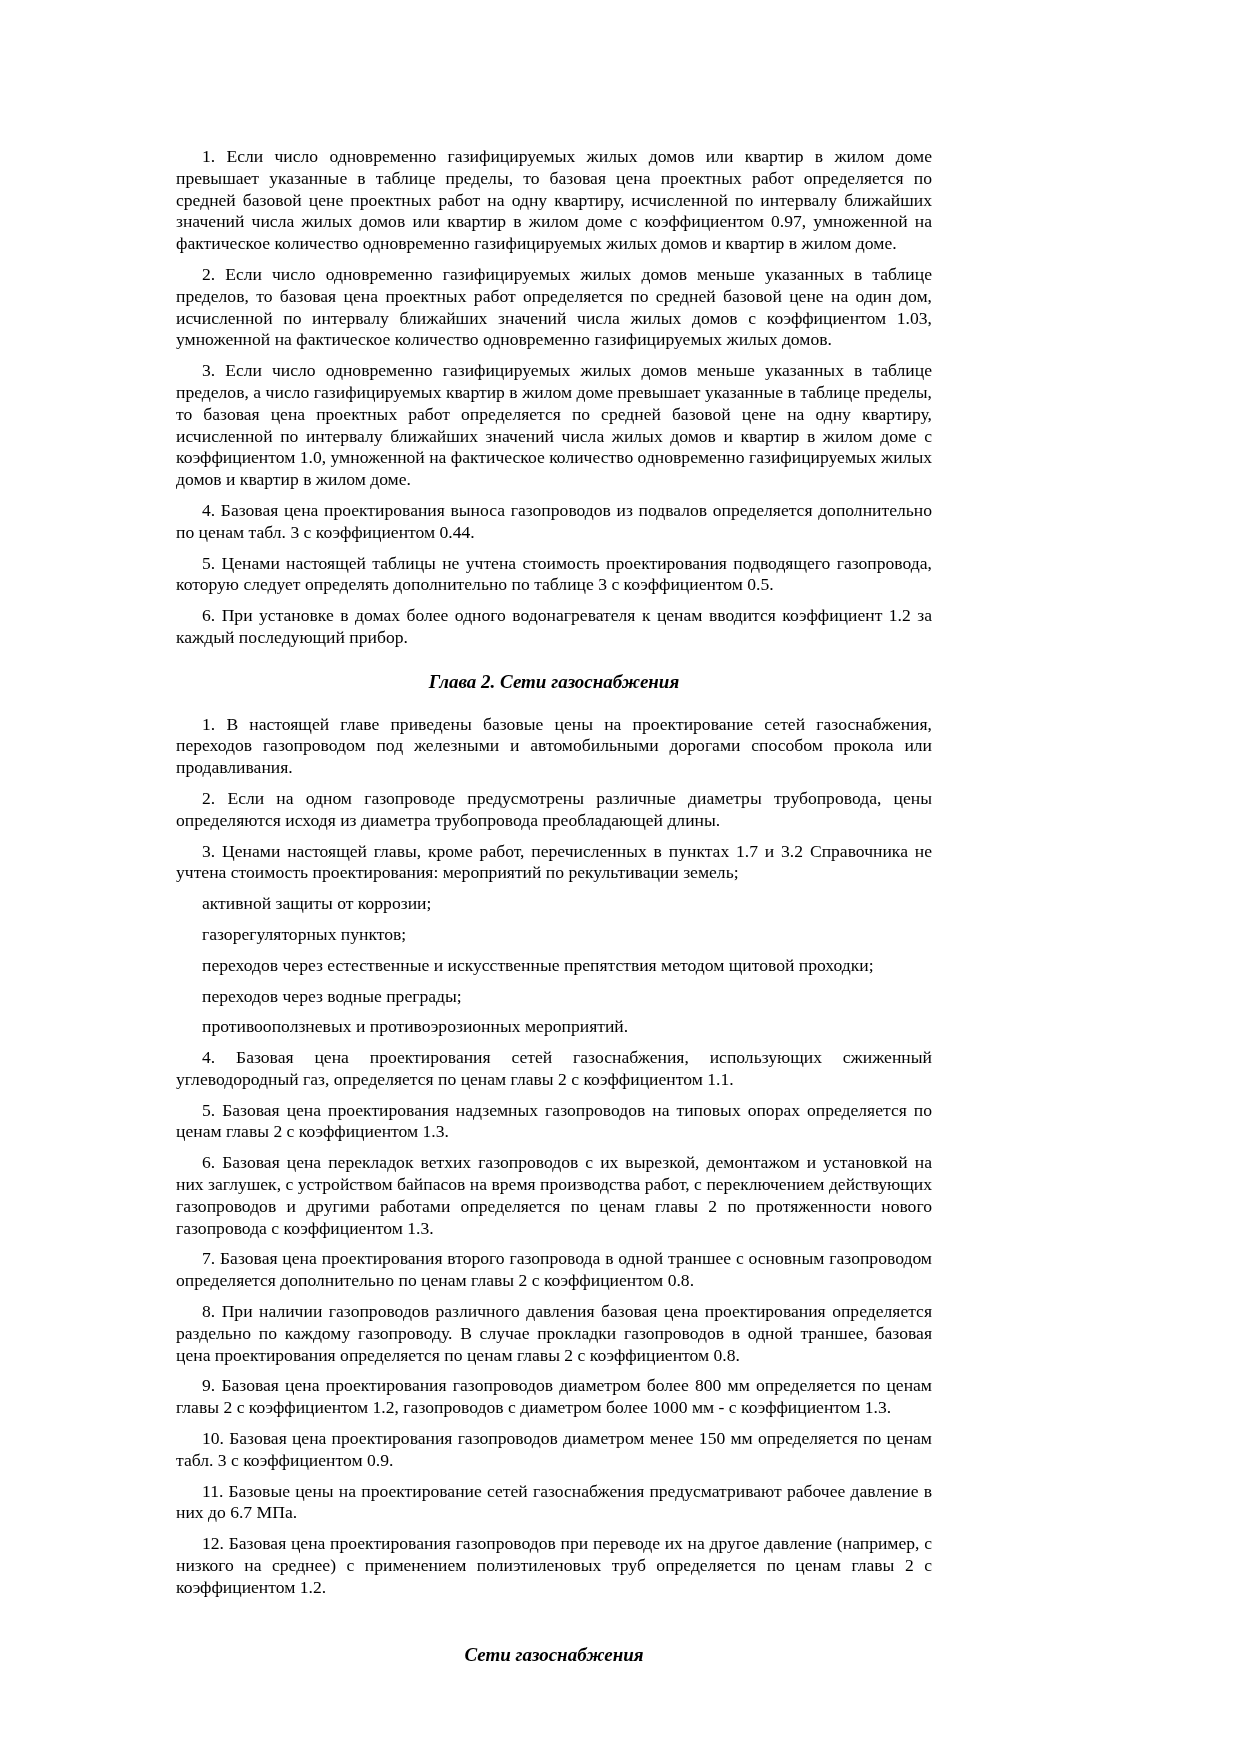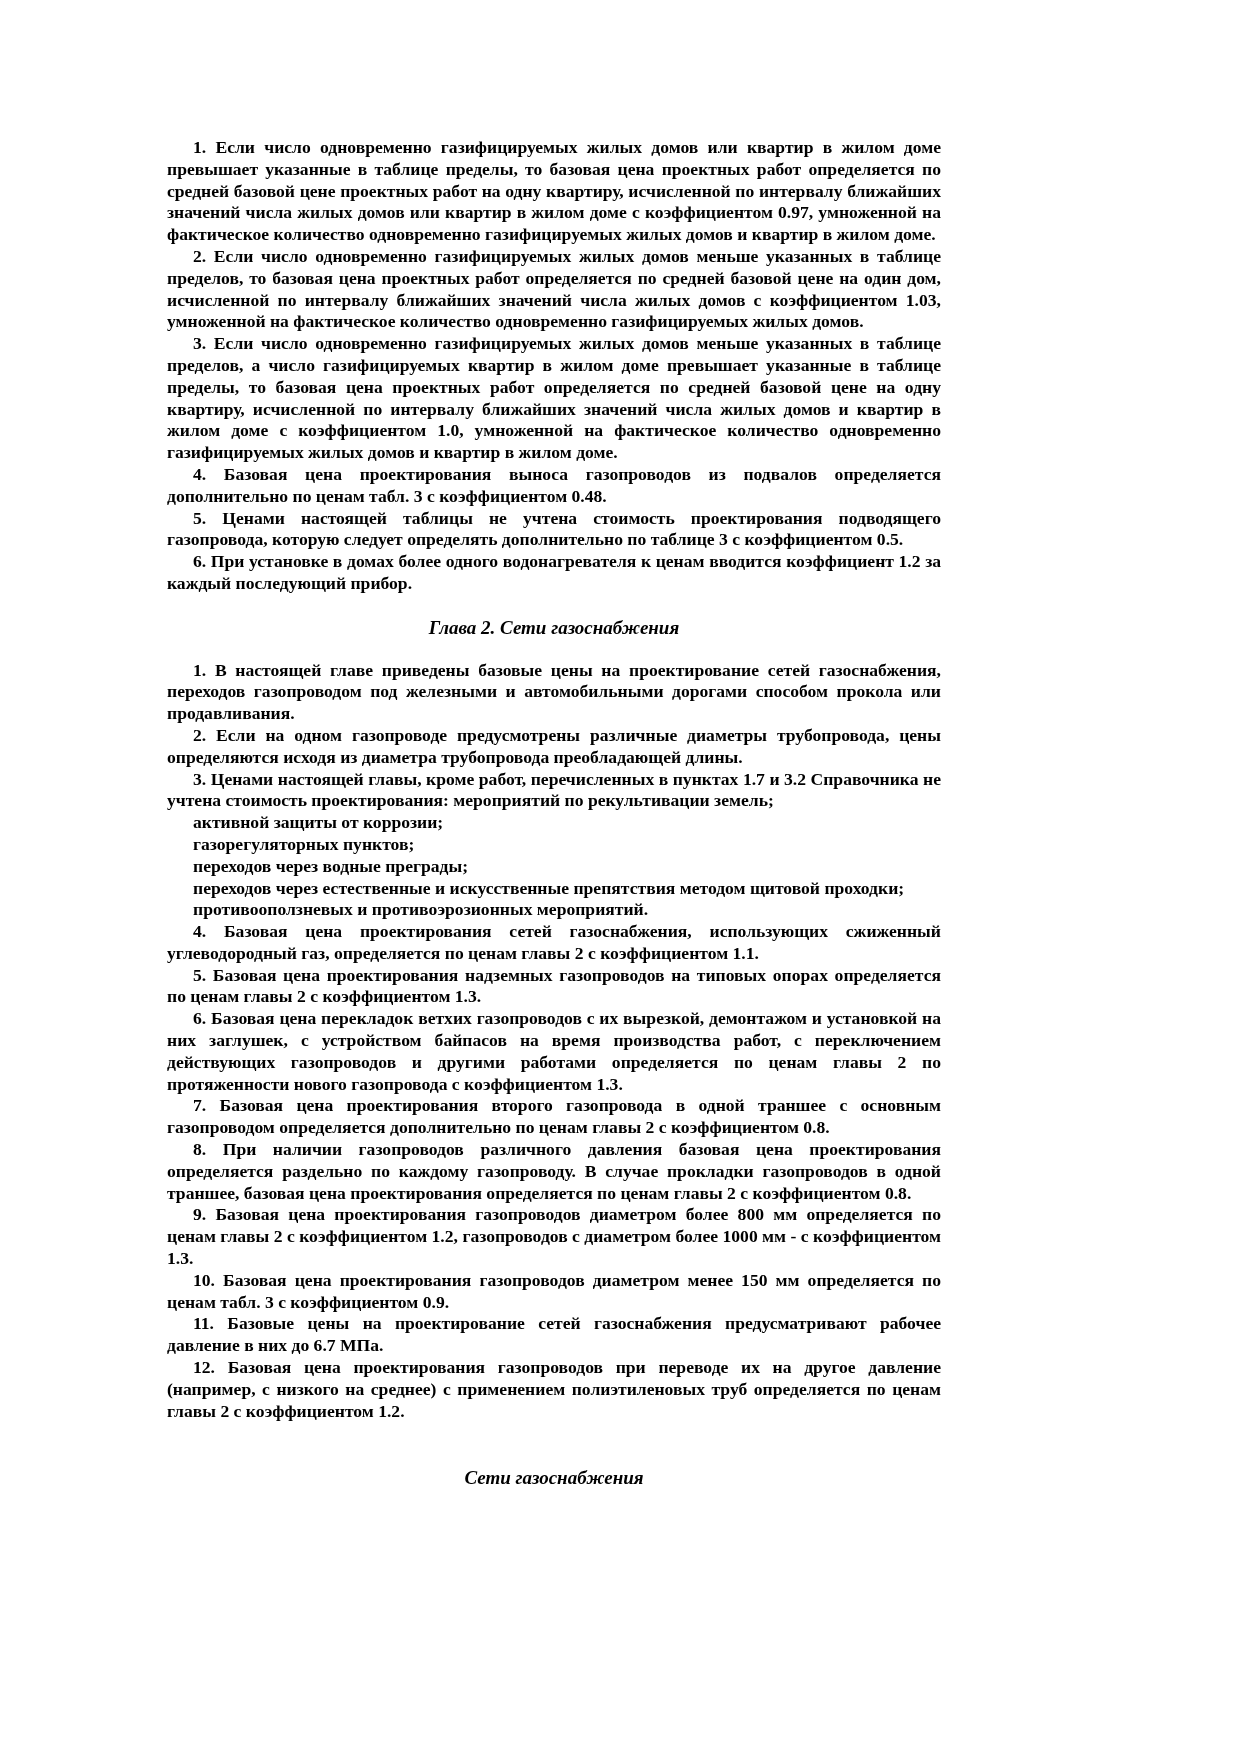--- a/index.html
+++ b/index.html
@@ -18,24 +18,23 @@
     width: 1240px;
     min-height: 1755px;
     padding: 137px 299px 60px 167px;
   }
   .doc {
     font-size: 17.6px;
     line-height: 21.8px;
     text-align: justify;
   }
   .doc p {
-    margin: 0;
+    margin: 9px;
     padding: 0;
     text-indent: 26px;
-    font-weight: bold;
   }
   .doc p.sub {
     text-align: left;
   }
   .doc h2 {
     font-size: 19px;
     line-height: 21.8px;
     font-weight: bold;
     font-style: italic;
     text-align: center;
@@ -49,33 +48,33 @@
 </style>
 </head>
 <body>
 
 <div class="page">
   <div class="doc">
 
     <p>1. Если число одновременно газифицируемых жилых домов или квартир в жилом доме превышает указанные в таблице пределы, то базовая цена проектных работ определяется по средней базовой цене проектных работ на одну квартиру, исчисленной по интервалу ближайших значений числа жилых домов или квартир в жилом доме с коэффициентом 0.97, умноженной на фактическое количество одновременно газифицируемых жилых домов и квартир в жилом доме.</p>
     <p>2. Если число одновременно газифицируемых жилых домов меньше указанных в таблице пределов, то базовая цена проектных работ определяется по средней базовой цене на один дом, исчисленной по интервалу ближайших значений  числа жилых домов с коэффициентом 1.03, умноженной на фактическое количество одновременно газифицируемых жилых домов.</p>
     <p>3. Если число одновременно газифицируемых жилых домов меньше указанных в таблице пределов, а число газифицируемых квартир в жилом доме превышает указанные в таблице пределы, то базовая цена проектных работ определяется  по  средней базовой цене на одну квартиру, исчисленной по интервалу ближайших значений числа жилых домов и квартир в жилом доме с коэффициентом 1.0, умноженной на фактическое количество одновременно газифицируемых жилых домов и квартир в жилом доме.</p>
-    <p>4. Базовая цена проектирования выноса газопроводов из подвалов определяется дополнительно по ценам табл. 3 с коэффициентом 0.48.</p>
+    <p>4. Базовая цена проектирования выноса газопроводов из подвалов определяется дополнительно по ценам табл. 3 с коэффициентом 0.44.</p>
     <p>5. Ценами настоящей таблицы не учтена стоимость проектирования подводящего газопровода, которую следует определять дополнительно по таблице 3 с коэффициентом 0.5.</p>
     <p>6. При установке в домах более одного водонагревателя к ценам вводится коэффициент 1.2 за каждый последующий прибор.</p>
 
     <h2>Глава 2. Сети газоснабжения</h2>
 
     <p>1. В настоящей главе приведены базовые цены на проектирование сетей газоснабжения, переходов газопроводом под железными и автомобильными дорогами способом прокола или продавливания.</p>
     <p>2. Если на одном газопроводе предусмотрены различные диаметры трубопровода, цены определяются исходя из диаметра трубопровода преобладающей длины.</p>
     <p>3. Ценами настоящей главы, кроме работ, перечисленных в пунктах 1.7 и 3.2 Справочника не учтена стоимость проектирования: мероприятий по рекультивации земель;</p>
     <p class="sub">активной защиты от коррозии;</p>
     <p class="sub">газорегуляторных пунктов;</p>
+    <p class="sub">переходов  через естественные и искусственные препятствия методом щитовой проходки;</p>
     <p class="sub">переходов через водные преграды;</p>
-    <p class="sub">переходов  через естественные и искусственные препятствия методом щитовой проходки;</p>
     <p class="sub">противооползневых и противоэрозионных мероприятий.</p>
     <p>4. Базовая цена проектирования сетей газоснабжения, использующих сжиженный углеводородный газ, определяется по ценам главы 2 с коэффициентом 1.1.</p>
     <p>5. Базовая цена проектирования надземных газопроводов на типовых опорах определяется по ценам главы 2 с коэффициентом 1.3.</p>
     <p>6. Базовая цена перекладок ветхих газопроводов с их вырезкой, демонтажом и установкой на них заглушек, с устройством байпасов на время производства работ, с переключением действующих газопроводов и другими работами определяется по ценам главы 2 по протяженности нового газопровода с коэффициентом 1.3.</p>
     <p>7. Базовая цена проектирования второго газопровода в одной траншее с основным газопроводом определяется дополнительно по ценам главы 2 с коэффициентом 0.8.</p>
     <p>8. При наличии газопроводов различного давления базовая цена проектирования определяется раздельно по каждому газопроводу. В случае прокладки газопроводов в одной траншее, базовая цена проектирования определяется по ценам главы 2 с коэффициентом 0.8.</p>
     <p>9. Базовая цена проектирования газопроводов диаметром более 800 мм определяется по ценам главы 2 с коэффициентом 1.2, газопроводов с диаметром более 1000 мм - с коэффициентом 1.3.</p>
     <p>10. Базовая цена проектирования газопроводов диаметром менее 150 мм определяется по ценам табл. 3 с коэффициентом 0.9.</p>
     <p>11. Базовые цены на проектирование сетей газоснабжения предусматривают рабочее давление в них до 6.7 МПа.</p>
     <p>12. Базовая цена проектирования газопроводов при переводе их на другое давление (например, с низкого на среднее) с применением полиэтиленовых труб определяется по ценам главы 2 с коэффициентом 1.2.</p>

